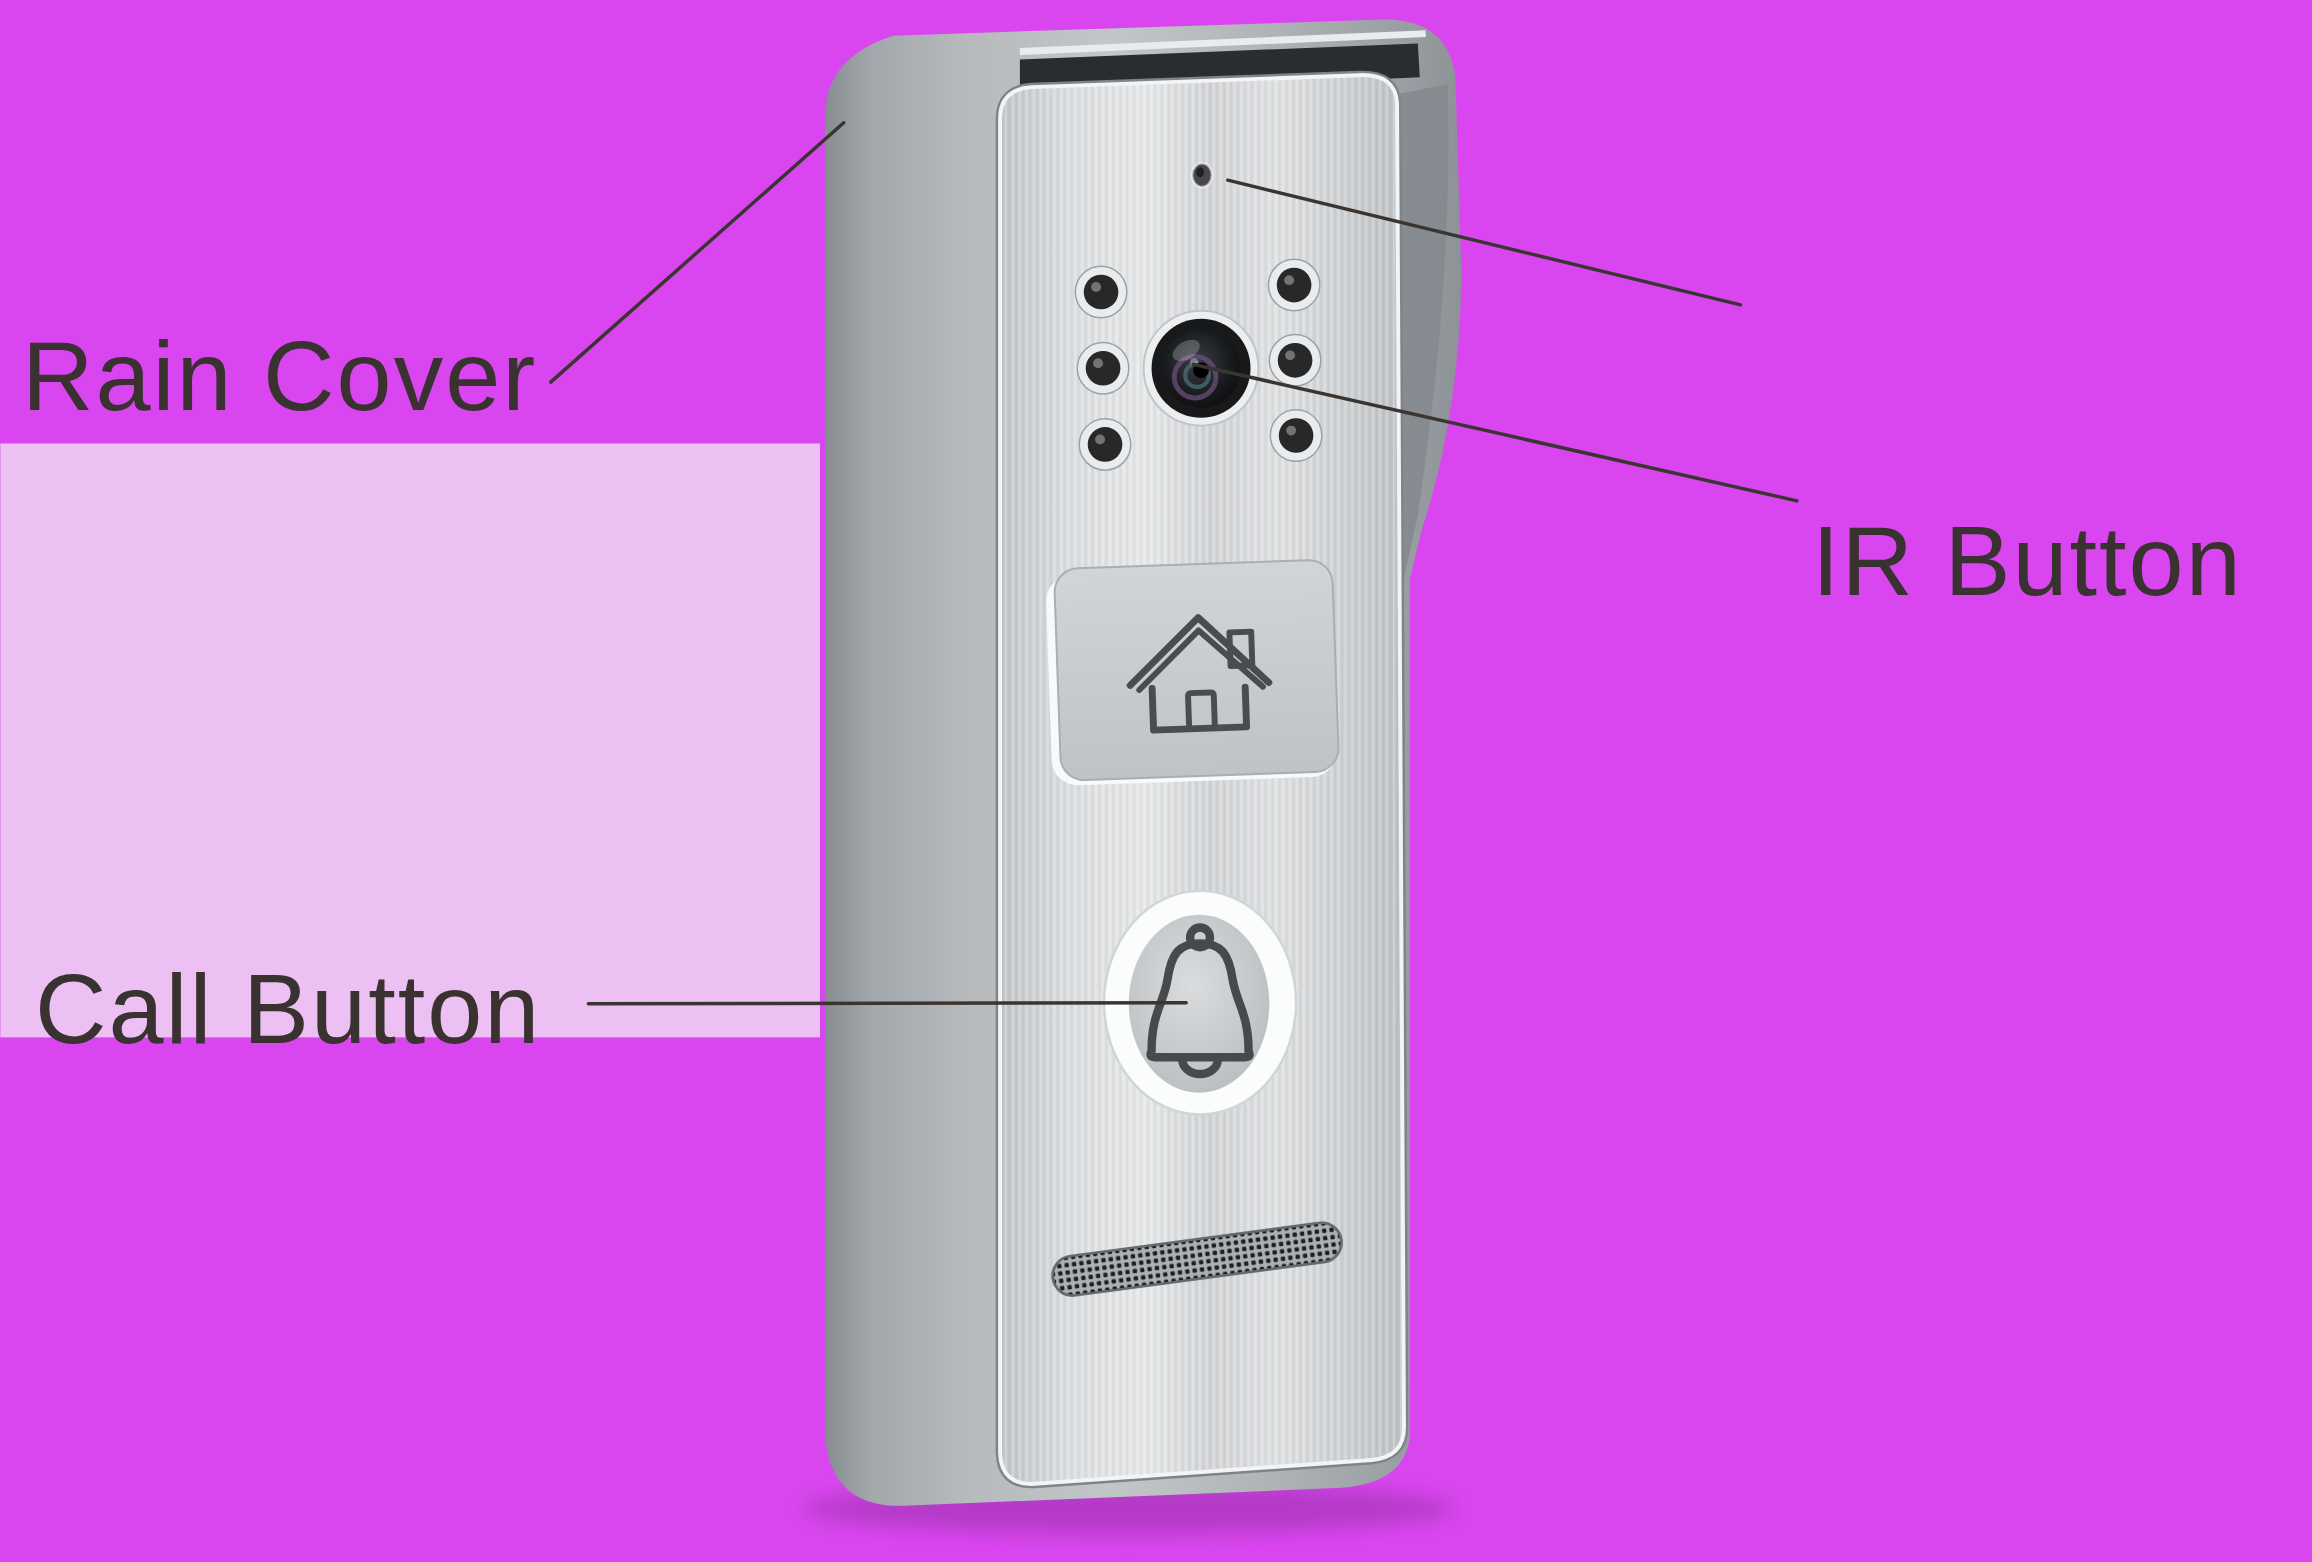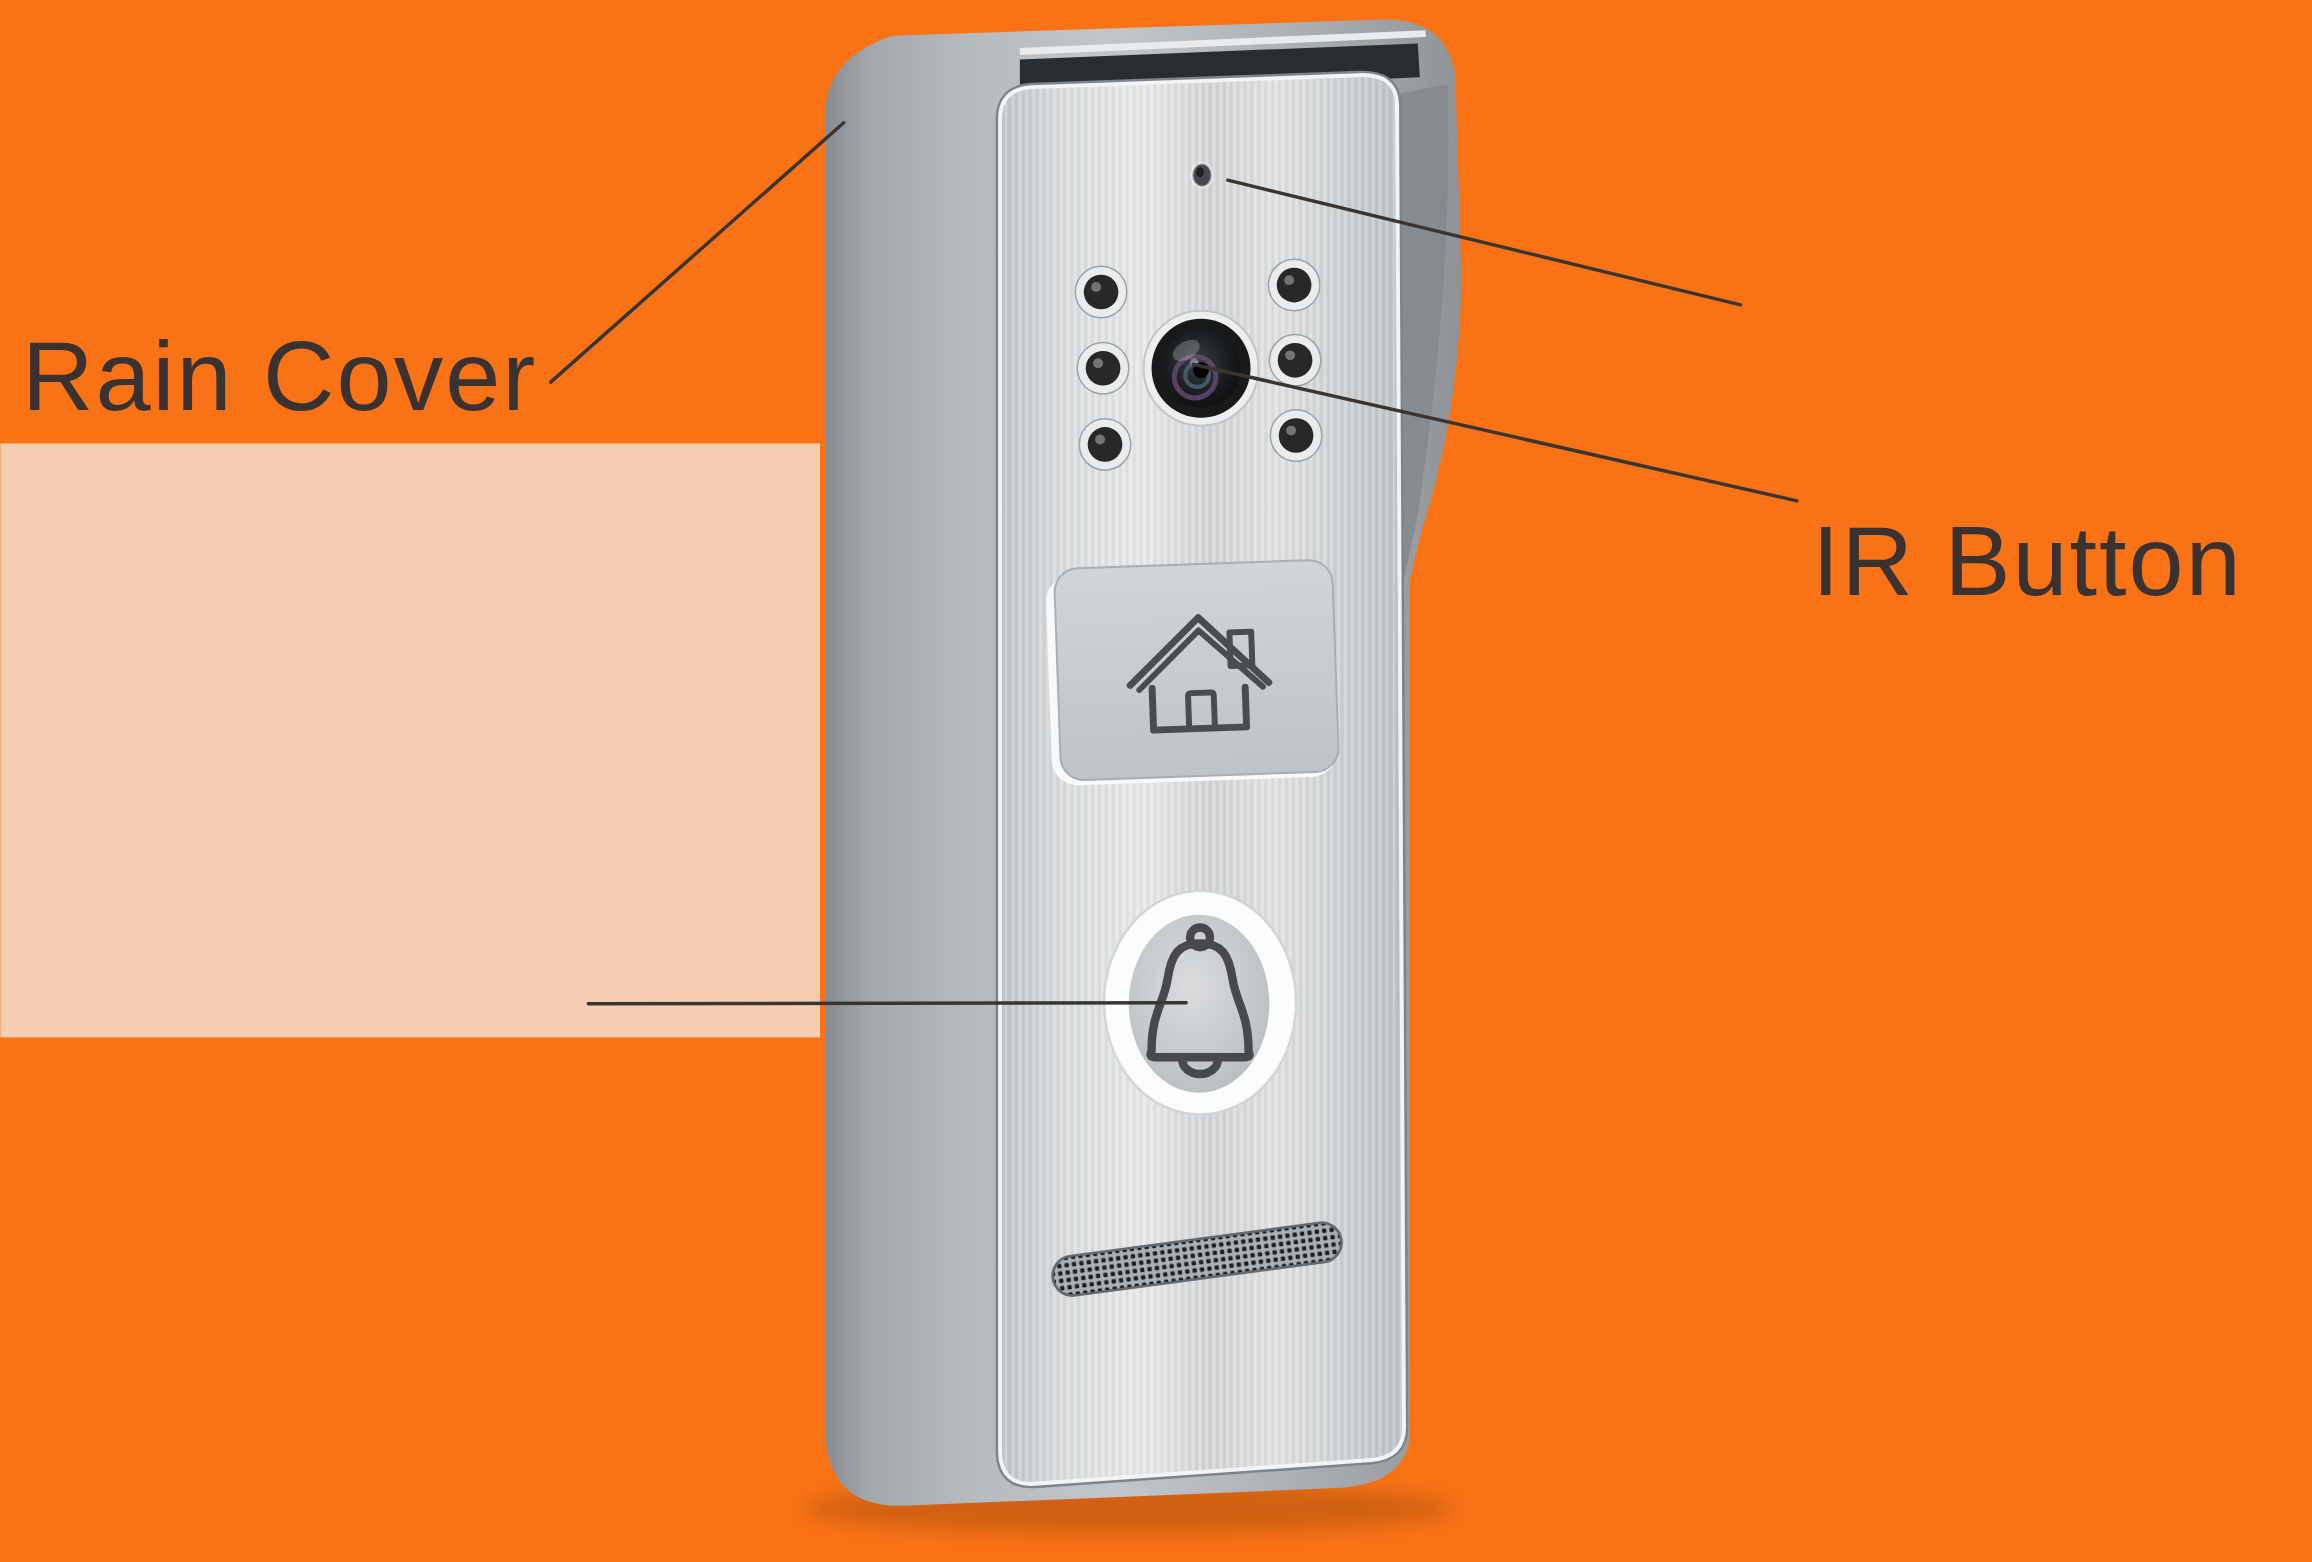--- a/index.html
+++ b/index.html
@@ -1,16 +1,16 @@
 <!DOCTYPE html>
 <html><head>
 <meta charset="utf-8">
 <style>
   html,body{margin:0;padding:0;background:#ffffff;}
-  #canvas{position:relative;width:2313px;height:1562px;background:#f97316;overflow:hidden;
+  #canvas{position:relative;width:2313px;height:1562px;background:#d946ef;overflow:hidden;
           font-family:"Liberation Sans","DejaVu Sans",sans-serif;}
   #device-svg{position:absolute;left:0;top:0;}
   .callout-label{position:absolute;font-size:99px;line-height:1.08;letter-spacing:2px;
                  color:#3a3230;white-space:nowrap;}
 </style>
 </head>
 <body>
 
 <div id="canvas">
 
@@ -166,14 +166,15 @@
     <g stroke="#3a3531" stroke-width="3.5" stroke-linecap="round">
       <line x1="556" y1="386" x2="852" y2="124"></line>
       <line x1="1240" y1="182" x2="1758" y2="308"></line>
       <line x1="1205" y1="368" x2="1815" y2="506"></line>
       <line x1="594" y1="1014" x2="1198" y2="1013"></line>
     </g>
   </svg>
 
   <div class="callout-label" style="left:22px;top:323px;">Rain Cover</div>
   <div class="callout-label" style="left:1812px;top:508px;">IR Button</div>
+  <div class="callout-label" style="left:35px;top:956px;">Call Button</div>
 </div>
 
 
 </body></html>

